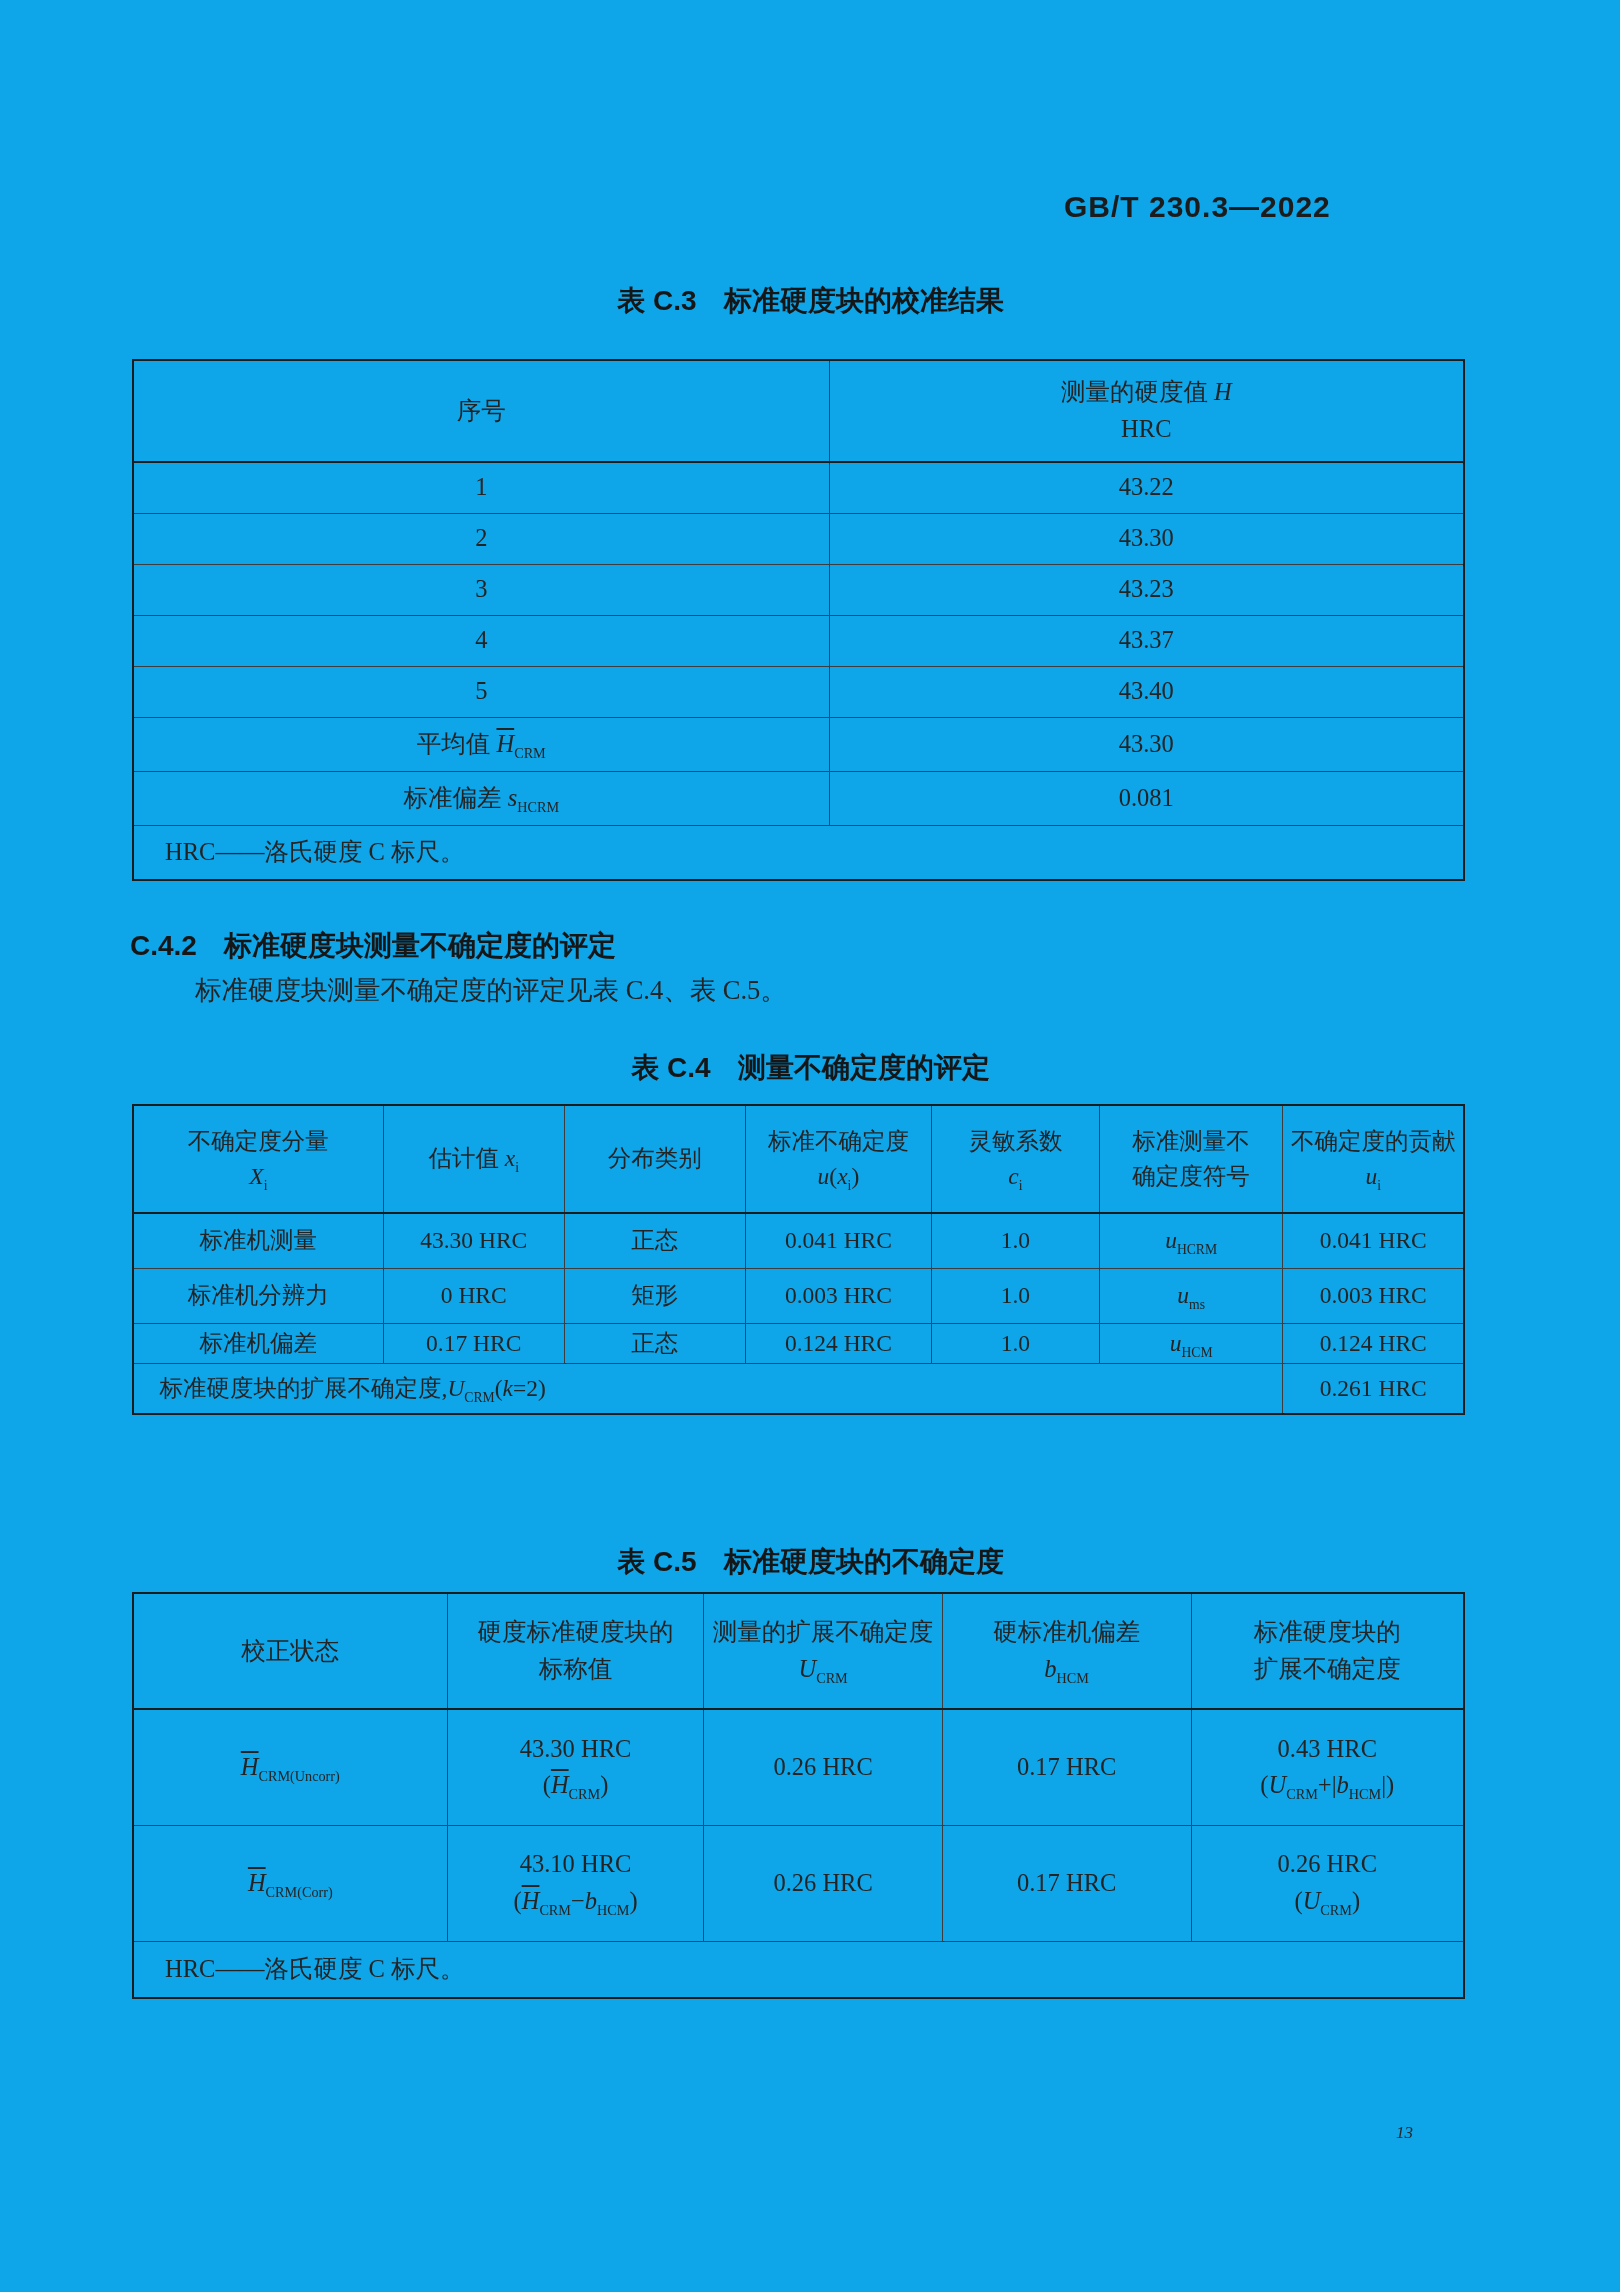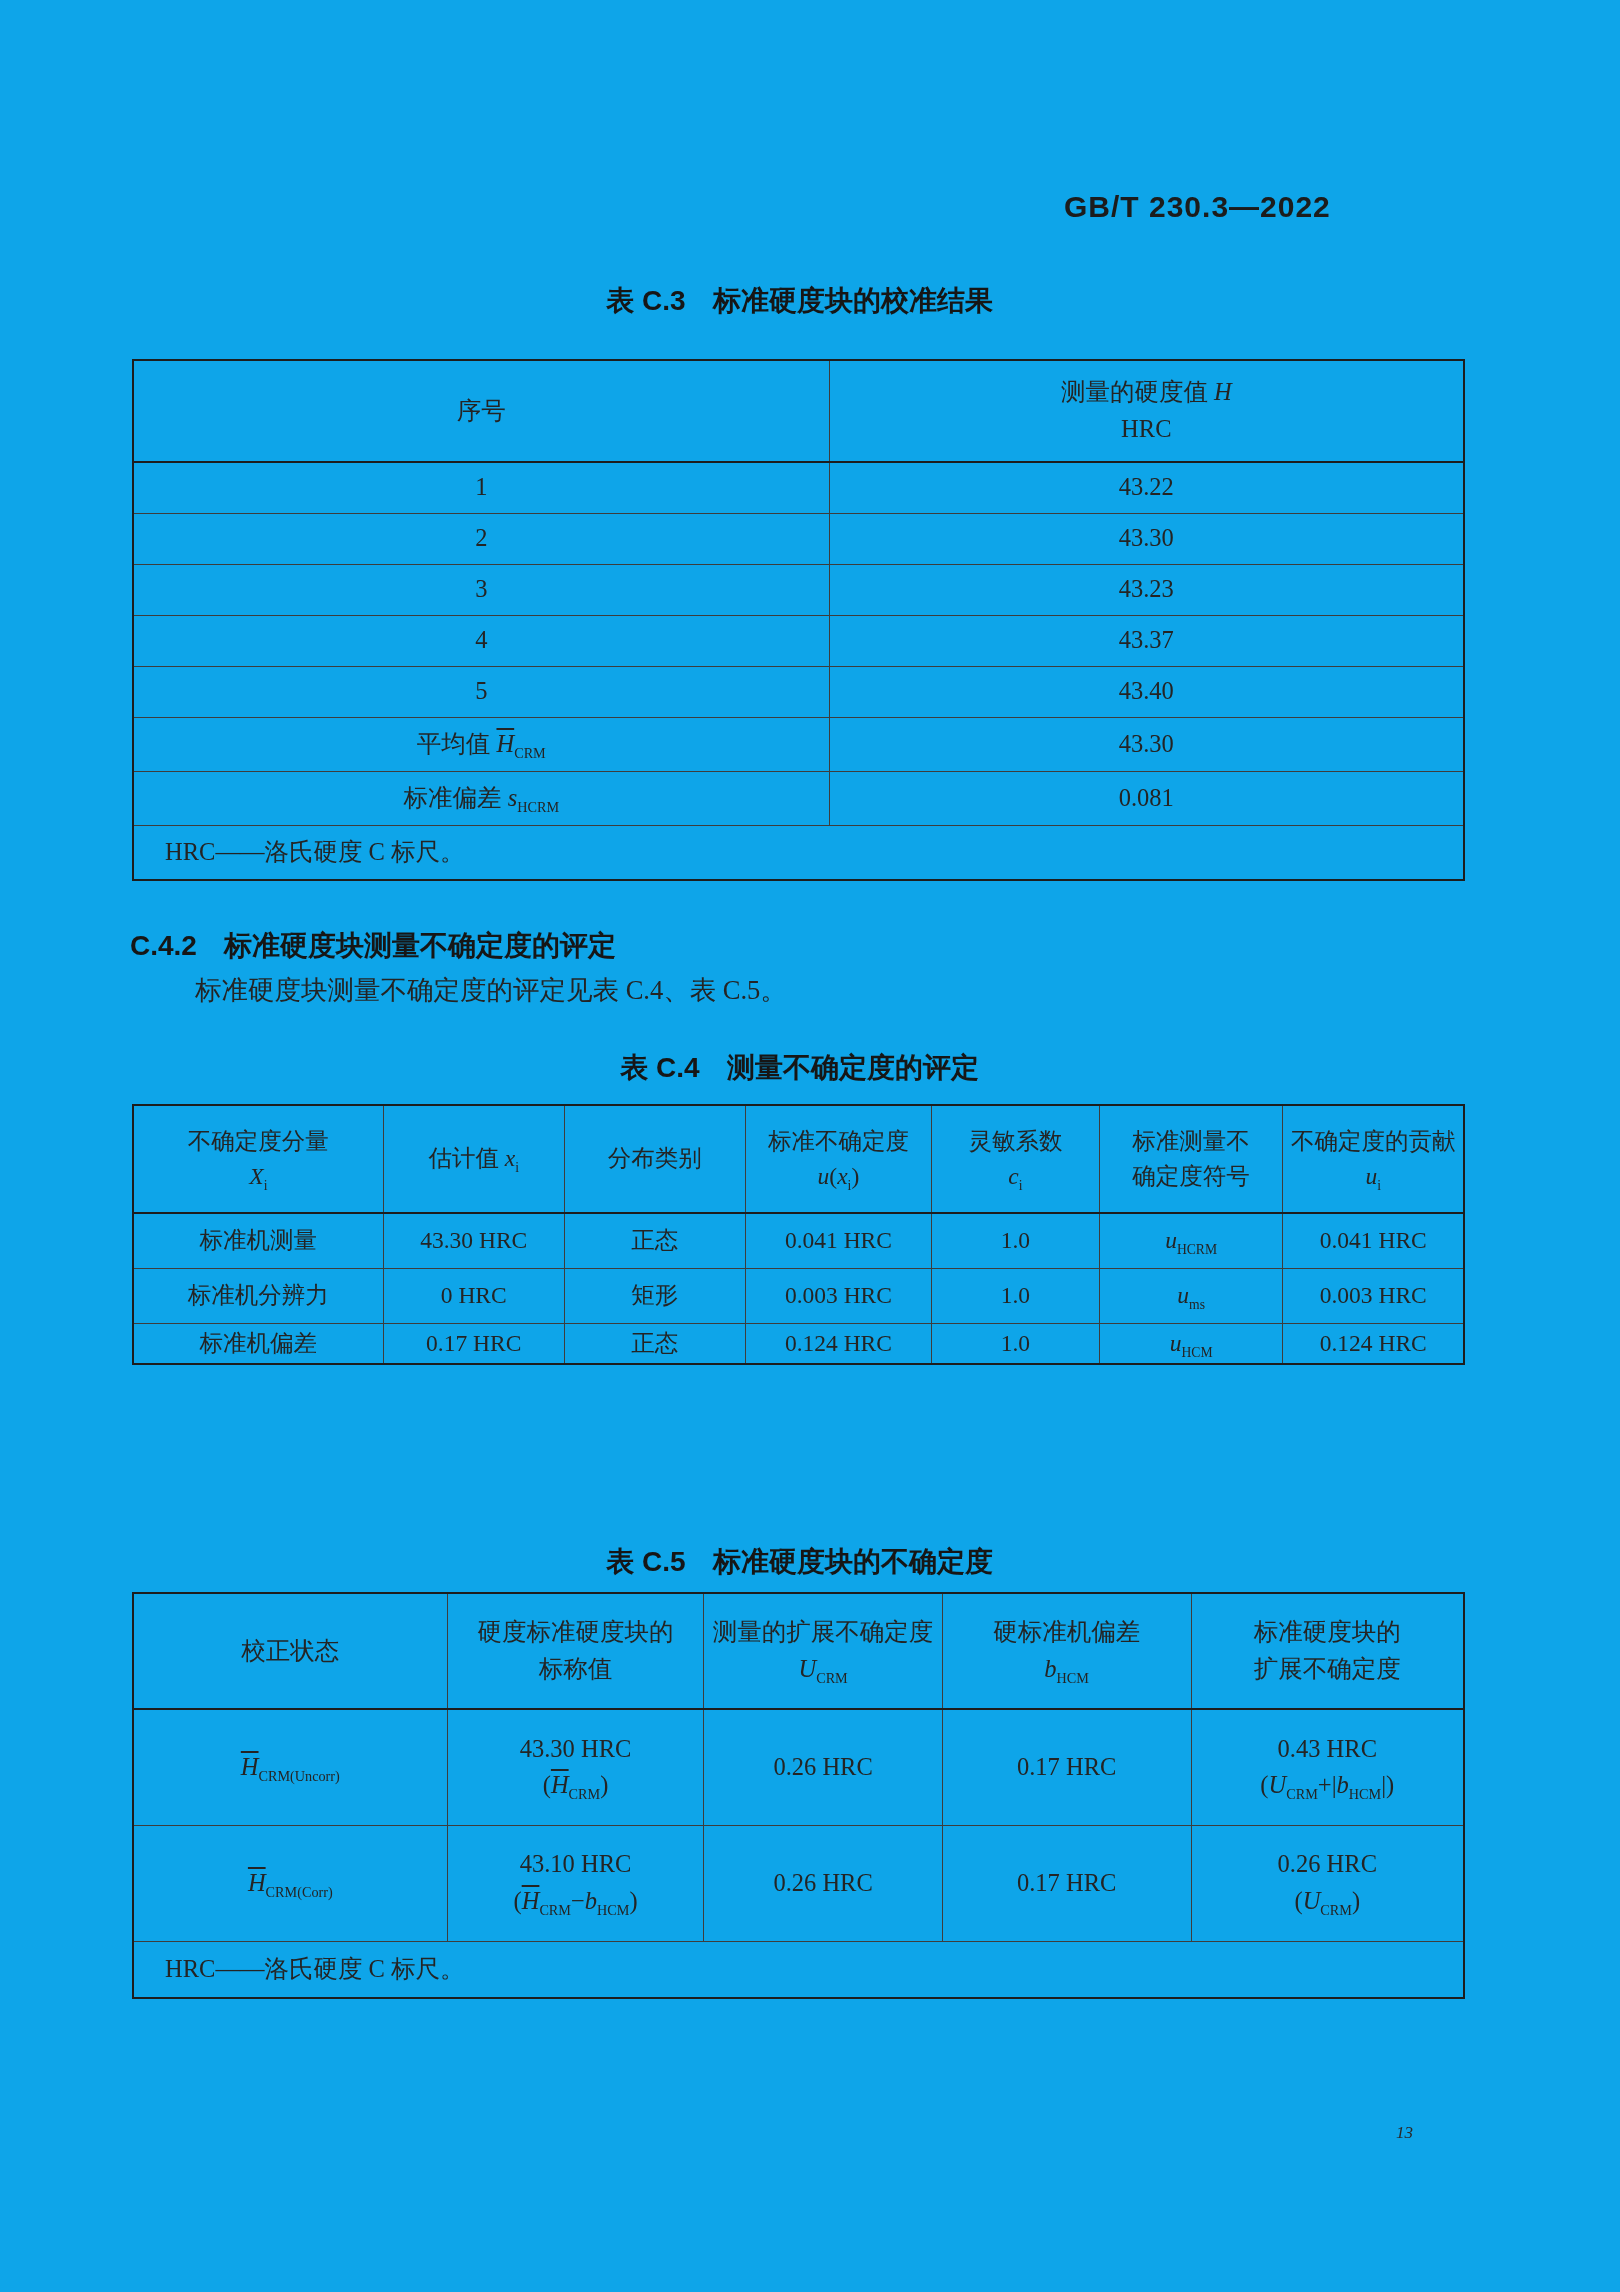--- a/index.html
+++ b/index.html
@@ -7,21 +7,21 @@
     position:relative; width:1620px; height:2293px; margin:0 auto;
     background:#0ea5e9; color:#262626; overflow:hidden;
     font-family:"Liberation Serif","DejaVu Serif",serif;
   }
   .doc-code {
     position:absolute; top:190px; left:1064px; width:392px;
     font-size:30px; font-weight:bold; letter-spacing:1px;
     font-family:"Liberation Sans","DejaVu Sans",sans-serif; color:#1c1c1c;
   }
   .tbl-title {
-    position:absolute; left:133px; width:1333px; text-align:center;
+    position:absolute; left:144px; width:1333px; text-align:center;
     font-weight:bold; font-size:28px; color:#161616;
     font-family:"Liberation Sans","DejaVu Sans",sans-serif;
   }
   .tbl-title .lbl { margin-right:27.4px; }
   .sec-heading {
     position:absolute; left:130px; top:927px; font-size:28px; font-weight:bold;
     color:#161616; font-family:"Liberation Sans","DejaVu Sans",sans-serif;
   }
   .sec-heading .num { margin-right:27px; }
   .para { position:absolute; left:195px; top:972px; font-size:26.5px; color:#242424; }
@@ -173,20 +173,26 @@
     </tr>
     <tr style="height:38px">
       <td>标准机偏差</td>
       <td>0.17 HRC</td>
       <td>正态</td>
       <td>0.124 HRC</td>
       <td>1.0</td>
       <td><span class="it">u</span><sub class="ss">HCM</sub></td>
       <td>0.124 HRC</td>
     </tr>
+    <tr style="height:51px">
+      <td colspan="6" class="sum-label">
+        <span>标准硬度块的扩展不确定度,</span><span class="it">U</span><sub class="ss">CRM</sub><span>(</span><span class="it">k</span><span>=2)</span>
+      </td>
+      <td>0.261 HRC</td>
+    </tr>
   </tbody>
     </table>
 
   <div class="tbl-title" style="top:1543px">
     <span class="lbl">表 C.5</span><span>标准硬度块的不确定度</span>
   </div>
 
   <table class="tbl" id="tc5" style="top:1592px">
     <colgroup>
       <col style="width:23.6%">

